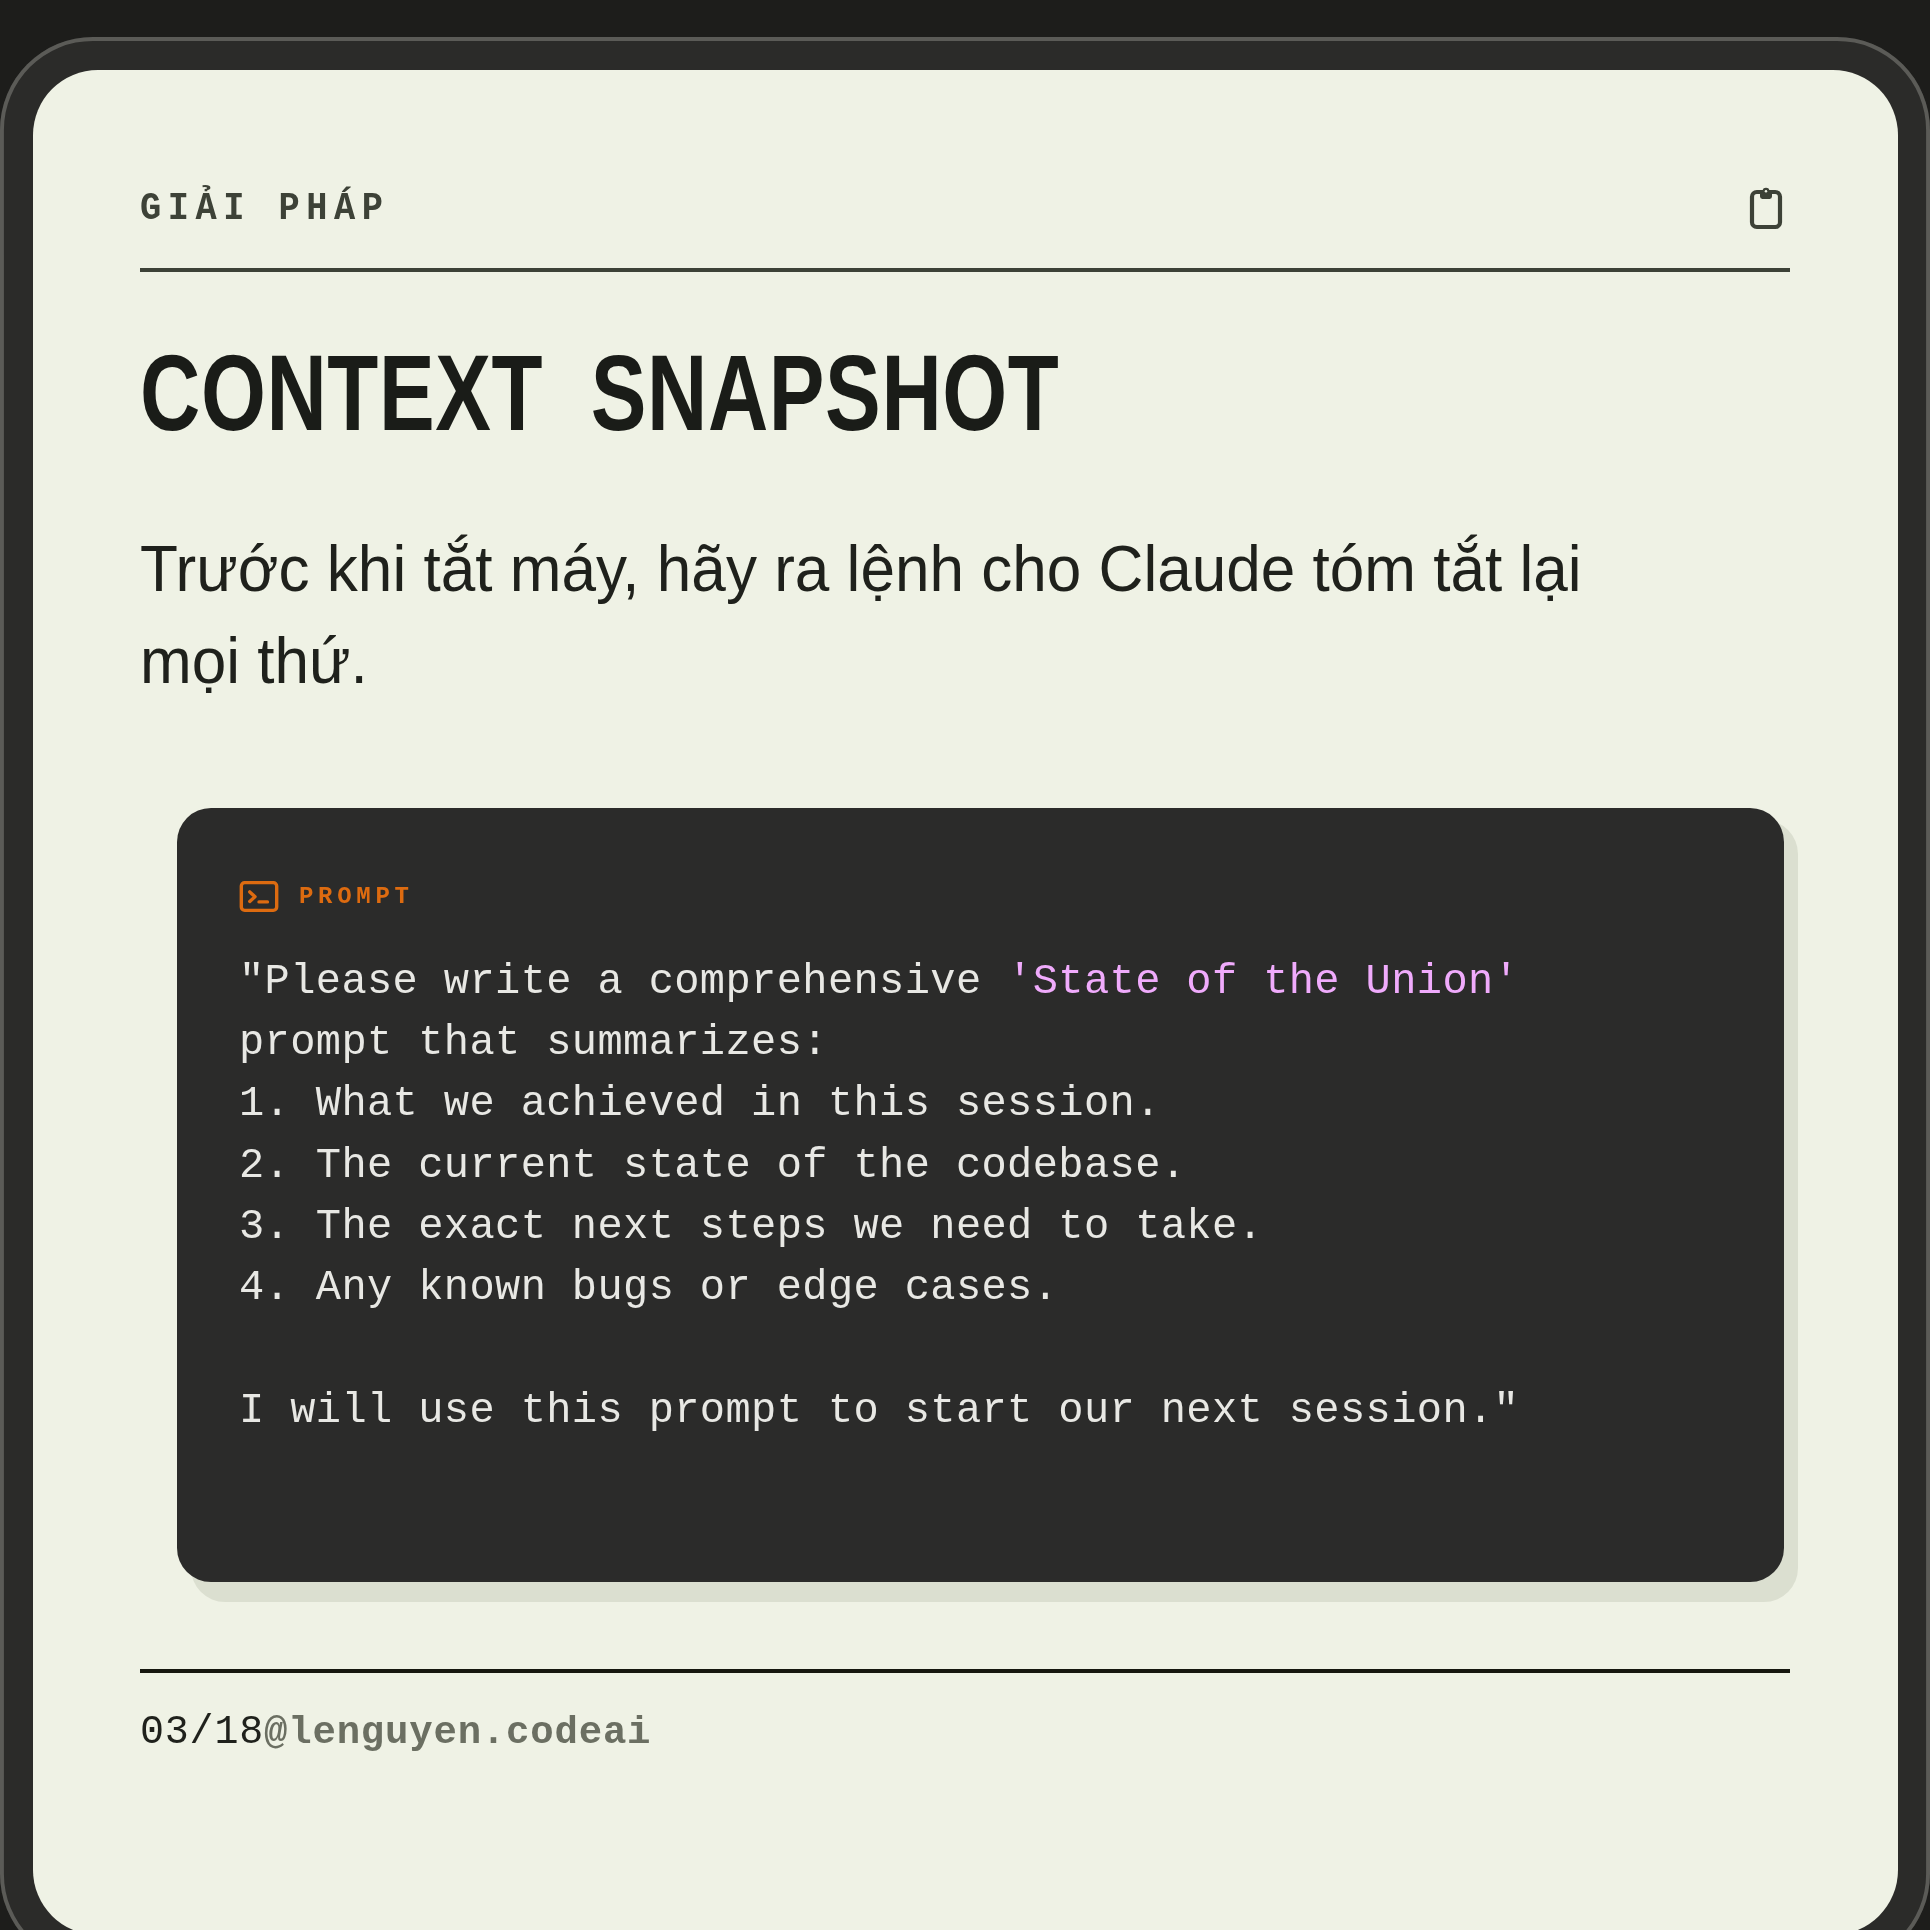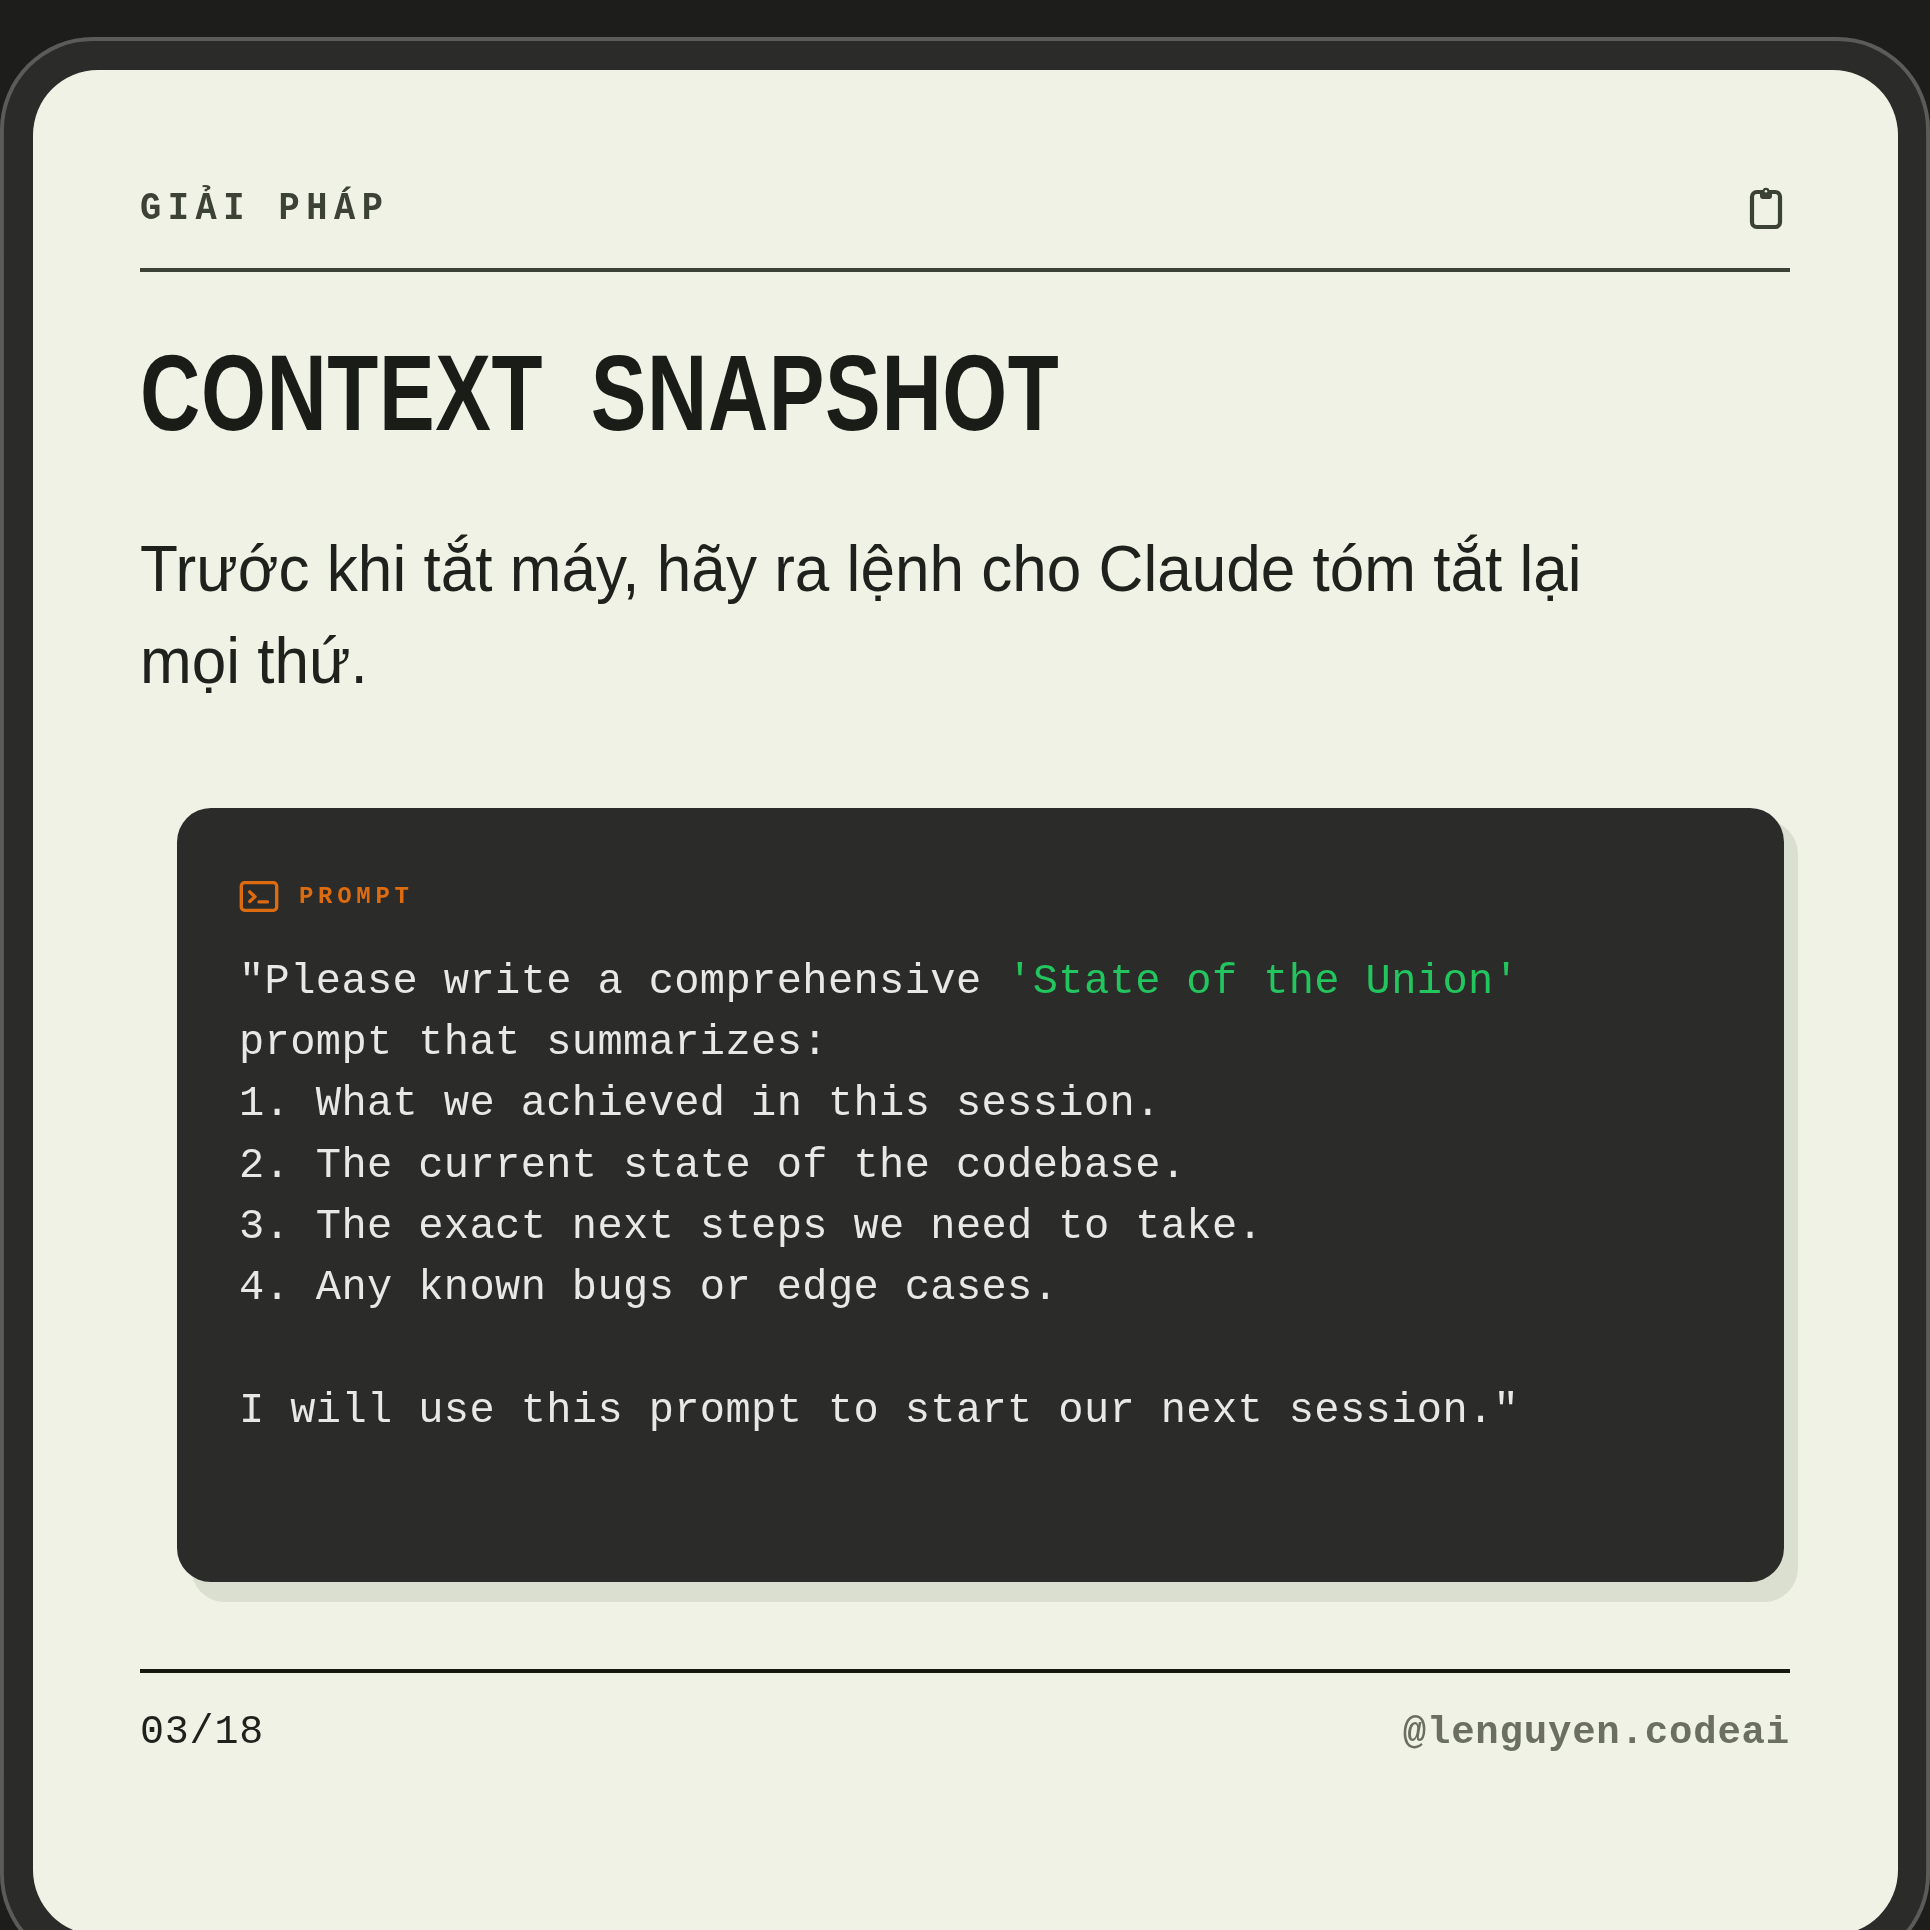--- a/index.html
+++ b/index.html
@@ -130,32 +130,31 @@
   }
 
   .code-text {
     font-family: "Liberation Mono", monospace;
     font-size: 42px;
     line-height: 1.46;
     color: #e8e8e4;
     white-space: pre-wrap;
     letter-spacing: 0.4px;
   }
-  .code-text .str { color: #22c55e; }
+  .code-text .str { color: #f0abfc; }
 
   
   .footer-rule {
     height: 4.7px;
     background: #16170f;
     margin-top: 87px;
   }
   .footer-row {
     display: flex;
     align-items: baseline;
-    justify-content: space-between;
     margin-top: 37px;
   }
   .page-num {
     font-family: "Liberation Mono", monospace;
     font-size: 40px;
     color: #1f211c;
     letter-spacing: 0.8px;
   }
   .handle {
     font-family: "Liberation Mono", monospace;

